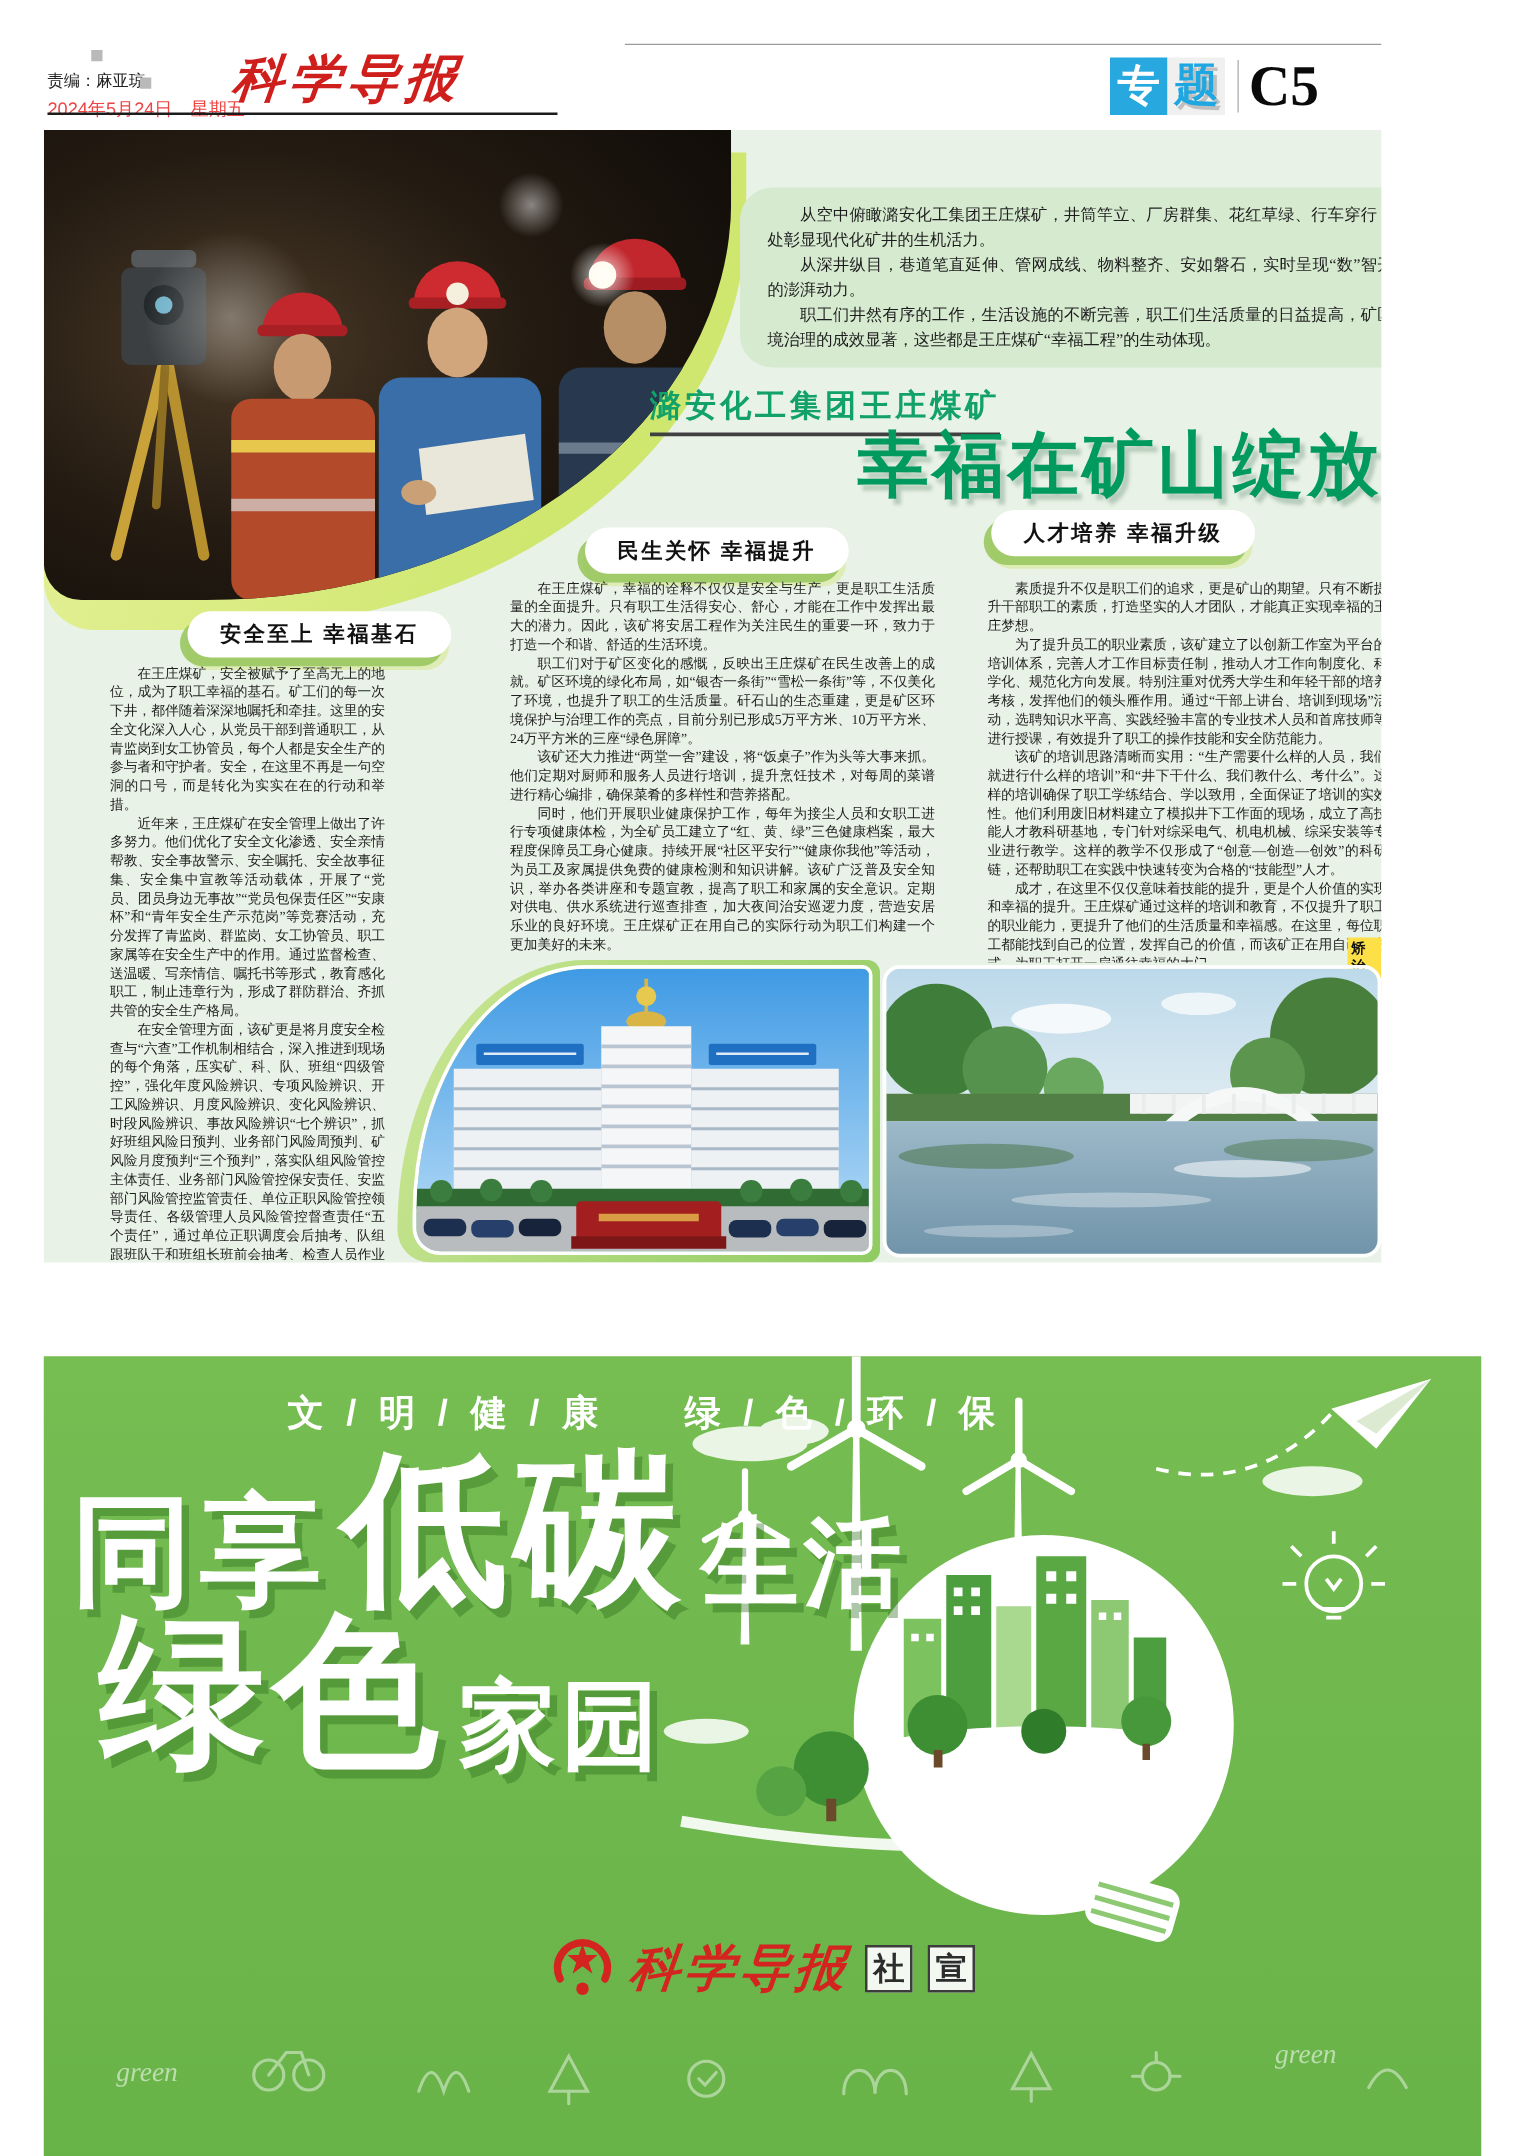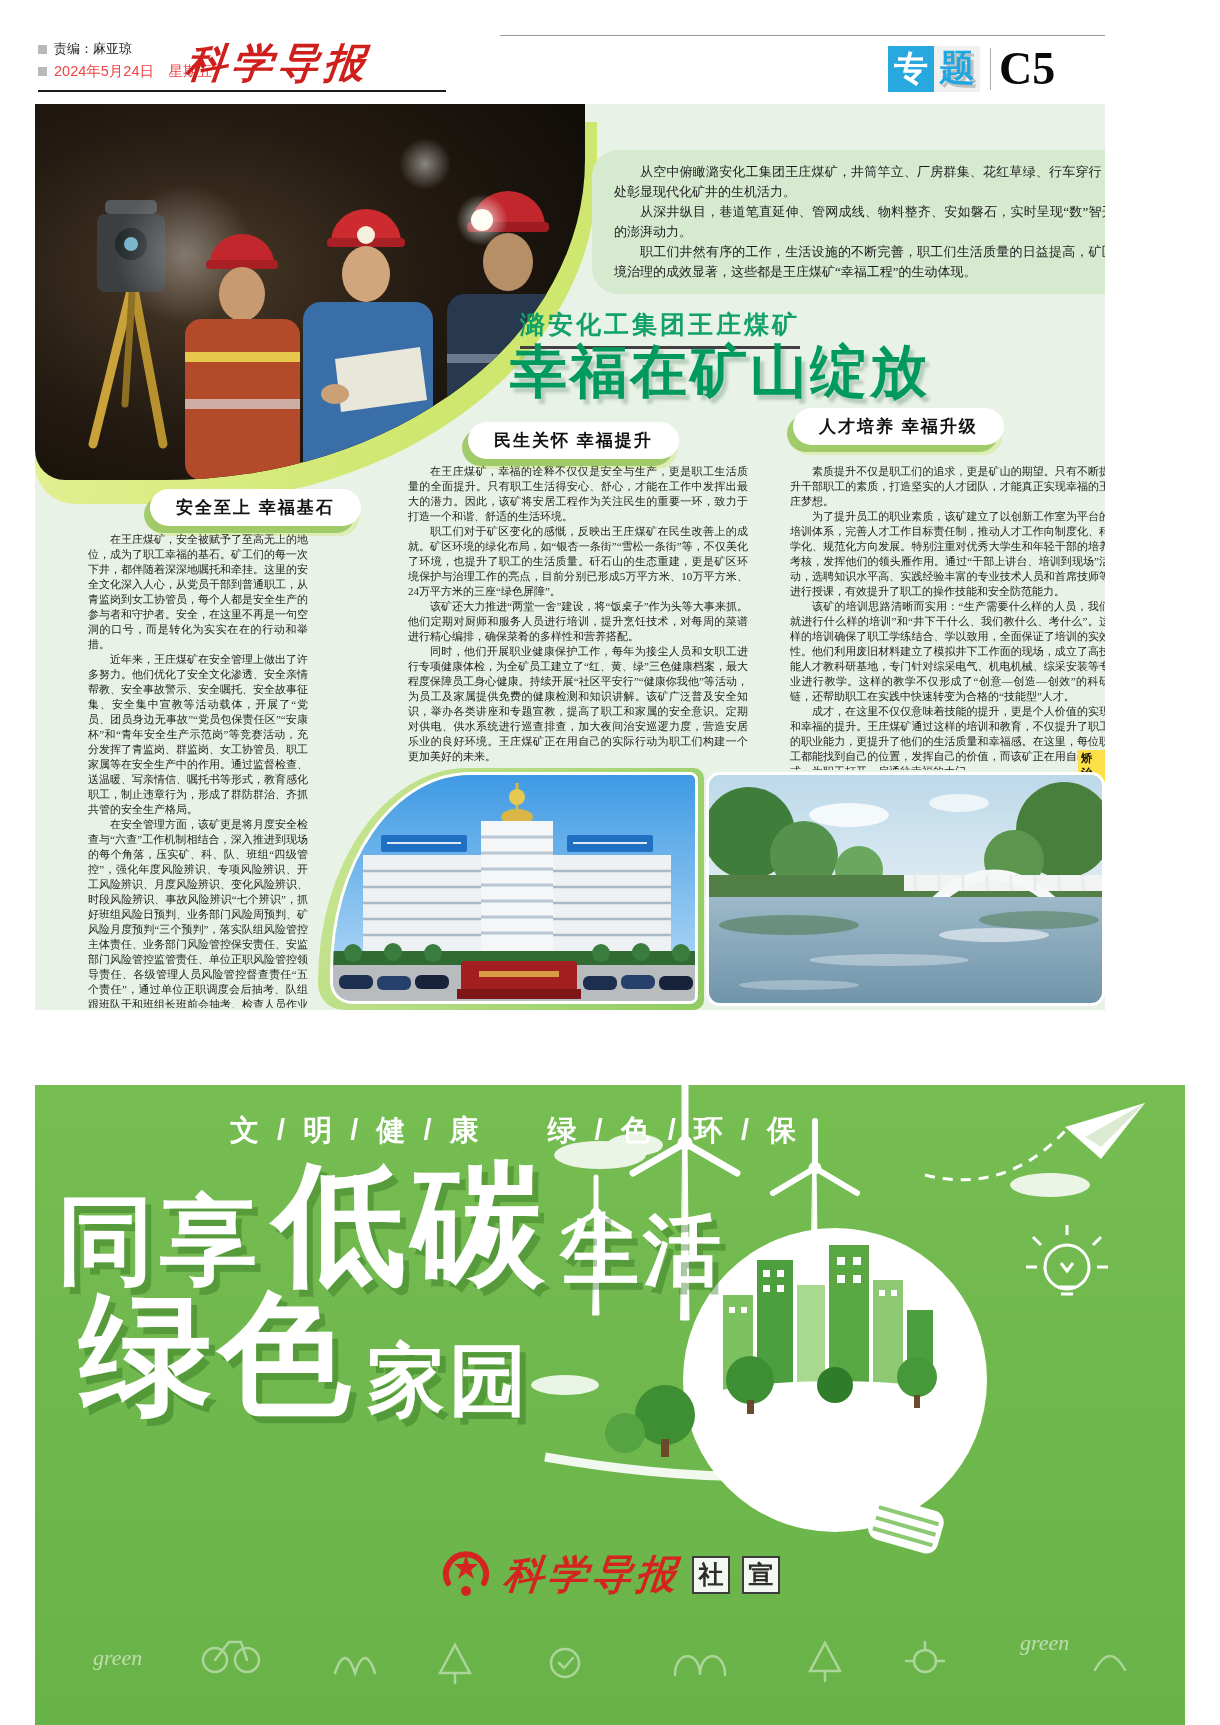--- a/index.html
+++ b/index.html
@@ -1,21 +1,21 @@
 <!DOCTYPE html>
 <html><head>
 <meta charset="utf-8">
 <style>
   html,body{margin:0;padding:0;background:#fff;}
   .page{position:relative;width:1220px;height:1725px;background:#fff;overflow:hidden;
         font-family:"Liberation Sans","DejaVu Sans",sans-serif;}
   .abs{position:absolute;}
 
   
-  .hdr-line{display:flex;align-items:center;gap:7px;color:#222;}
+  .hdr-line{display:flex;align-items:center;gap:7px;color:#222;flex-direction:column;}
   .sq{width:9px;height:9px;background:#b9b9b9;display:inline-block;}
   .hdr-editor{left:38px;top:40px;font-size:13px;}
   .hdr-date{left:38px;top:62px;font-size:14.5px;color:#ef4444;}
   .hdr-rule-left{left:38px;top:90px;width:408px;height:2px;background:#1c1c1c;}
   .masthead{left:186px;top:36px;font-family:"Liberation Serif","DejaVu Serif",serif;
             font-style:italic;font-weight:900;font-size:41px;color:#cf1f1c;
             transform:skewX(-6deg);letter-spacing:5px;}
   .hdr-rule-right{left:500px;top:35px;width:605px;height:1px;background:#9a9a9a;}
   .sect-block{left:888px;top:42px;display:flex;align-items:center;}
   .zh1{width:46px;height:46px;background:#27a9e0;color:#fff;font-weight:900;font-size:34px;
@@ -30,21 +30,21 @@
   .swoosh{left:0px;top:18px;width:562px;height:382px;background:linear-gradient(100deg,#e4f096,#cfe76f 70%);
           border-bottom-right-radius:430px 330px;border-bottom-left-radius:40px;}
   .miners{left:0px;top:0px;width:550px;height:376px;overflow:hidden;
           border-bottom-right-radius:420px 320px;border-bottom-left-radius:30px;}
   .lede{left:557px;top:46px;width:514px;background:#d6ead0;border-radius:26px;
         padding:12px 22px;max-height:136px;overflow:hidden;}
   .lede p{margin:0;font-family:"Liberation Serif","DejaVu Serif",serif;font-size:13px;
           line-height:20px;color:#1d1d1d;text-indent:2em;text-align:justify;}
   .kicker{left:485px;top:204px;font-size:25px;font-weight:700;color:#12a268;letter-spacing:3px;
           border-bottom:3px solid #404040;padding-bottom:5px;}
-  .headline{left:475px;top:230px;width:596px;text-align:left;font-size:57px;font-weight:900;
+  .headline{left:475px;top:230px;width:596px;text-align:right;font-size:57px;font-weight:900;
             color:#019a5e;letter-spacing:3px;text-shadow:4px 5px 3px rgba(90,135,105,.35);}
   .pill{position:absolute;background:#fff;border-radius:22px;padding:7px 26px;font-size:17px;
         font-weight:700;color:#111;letter-spacing:2px;
         box-shadow:-6px 7px 0 rgba(150,198,90,.85),-2px 10px 0 rgba(214,232,140,.55);}
   .pill-safety{left:115px;top:385px;}
   .pill-live{left:433px;top:318px;}
   .pill-talent{left:758px;top:304px;}
 
   .col{position:absolute;font-family:"Liberation Serif","DejaVu Serif",serif;font-size:11px;
        line-height:15px;color:#1e1e1e;text-align:justify;overflow:hidden;}

